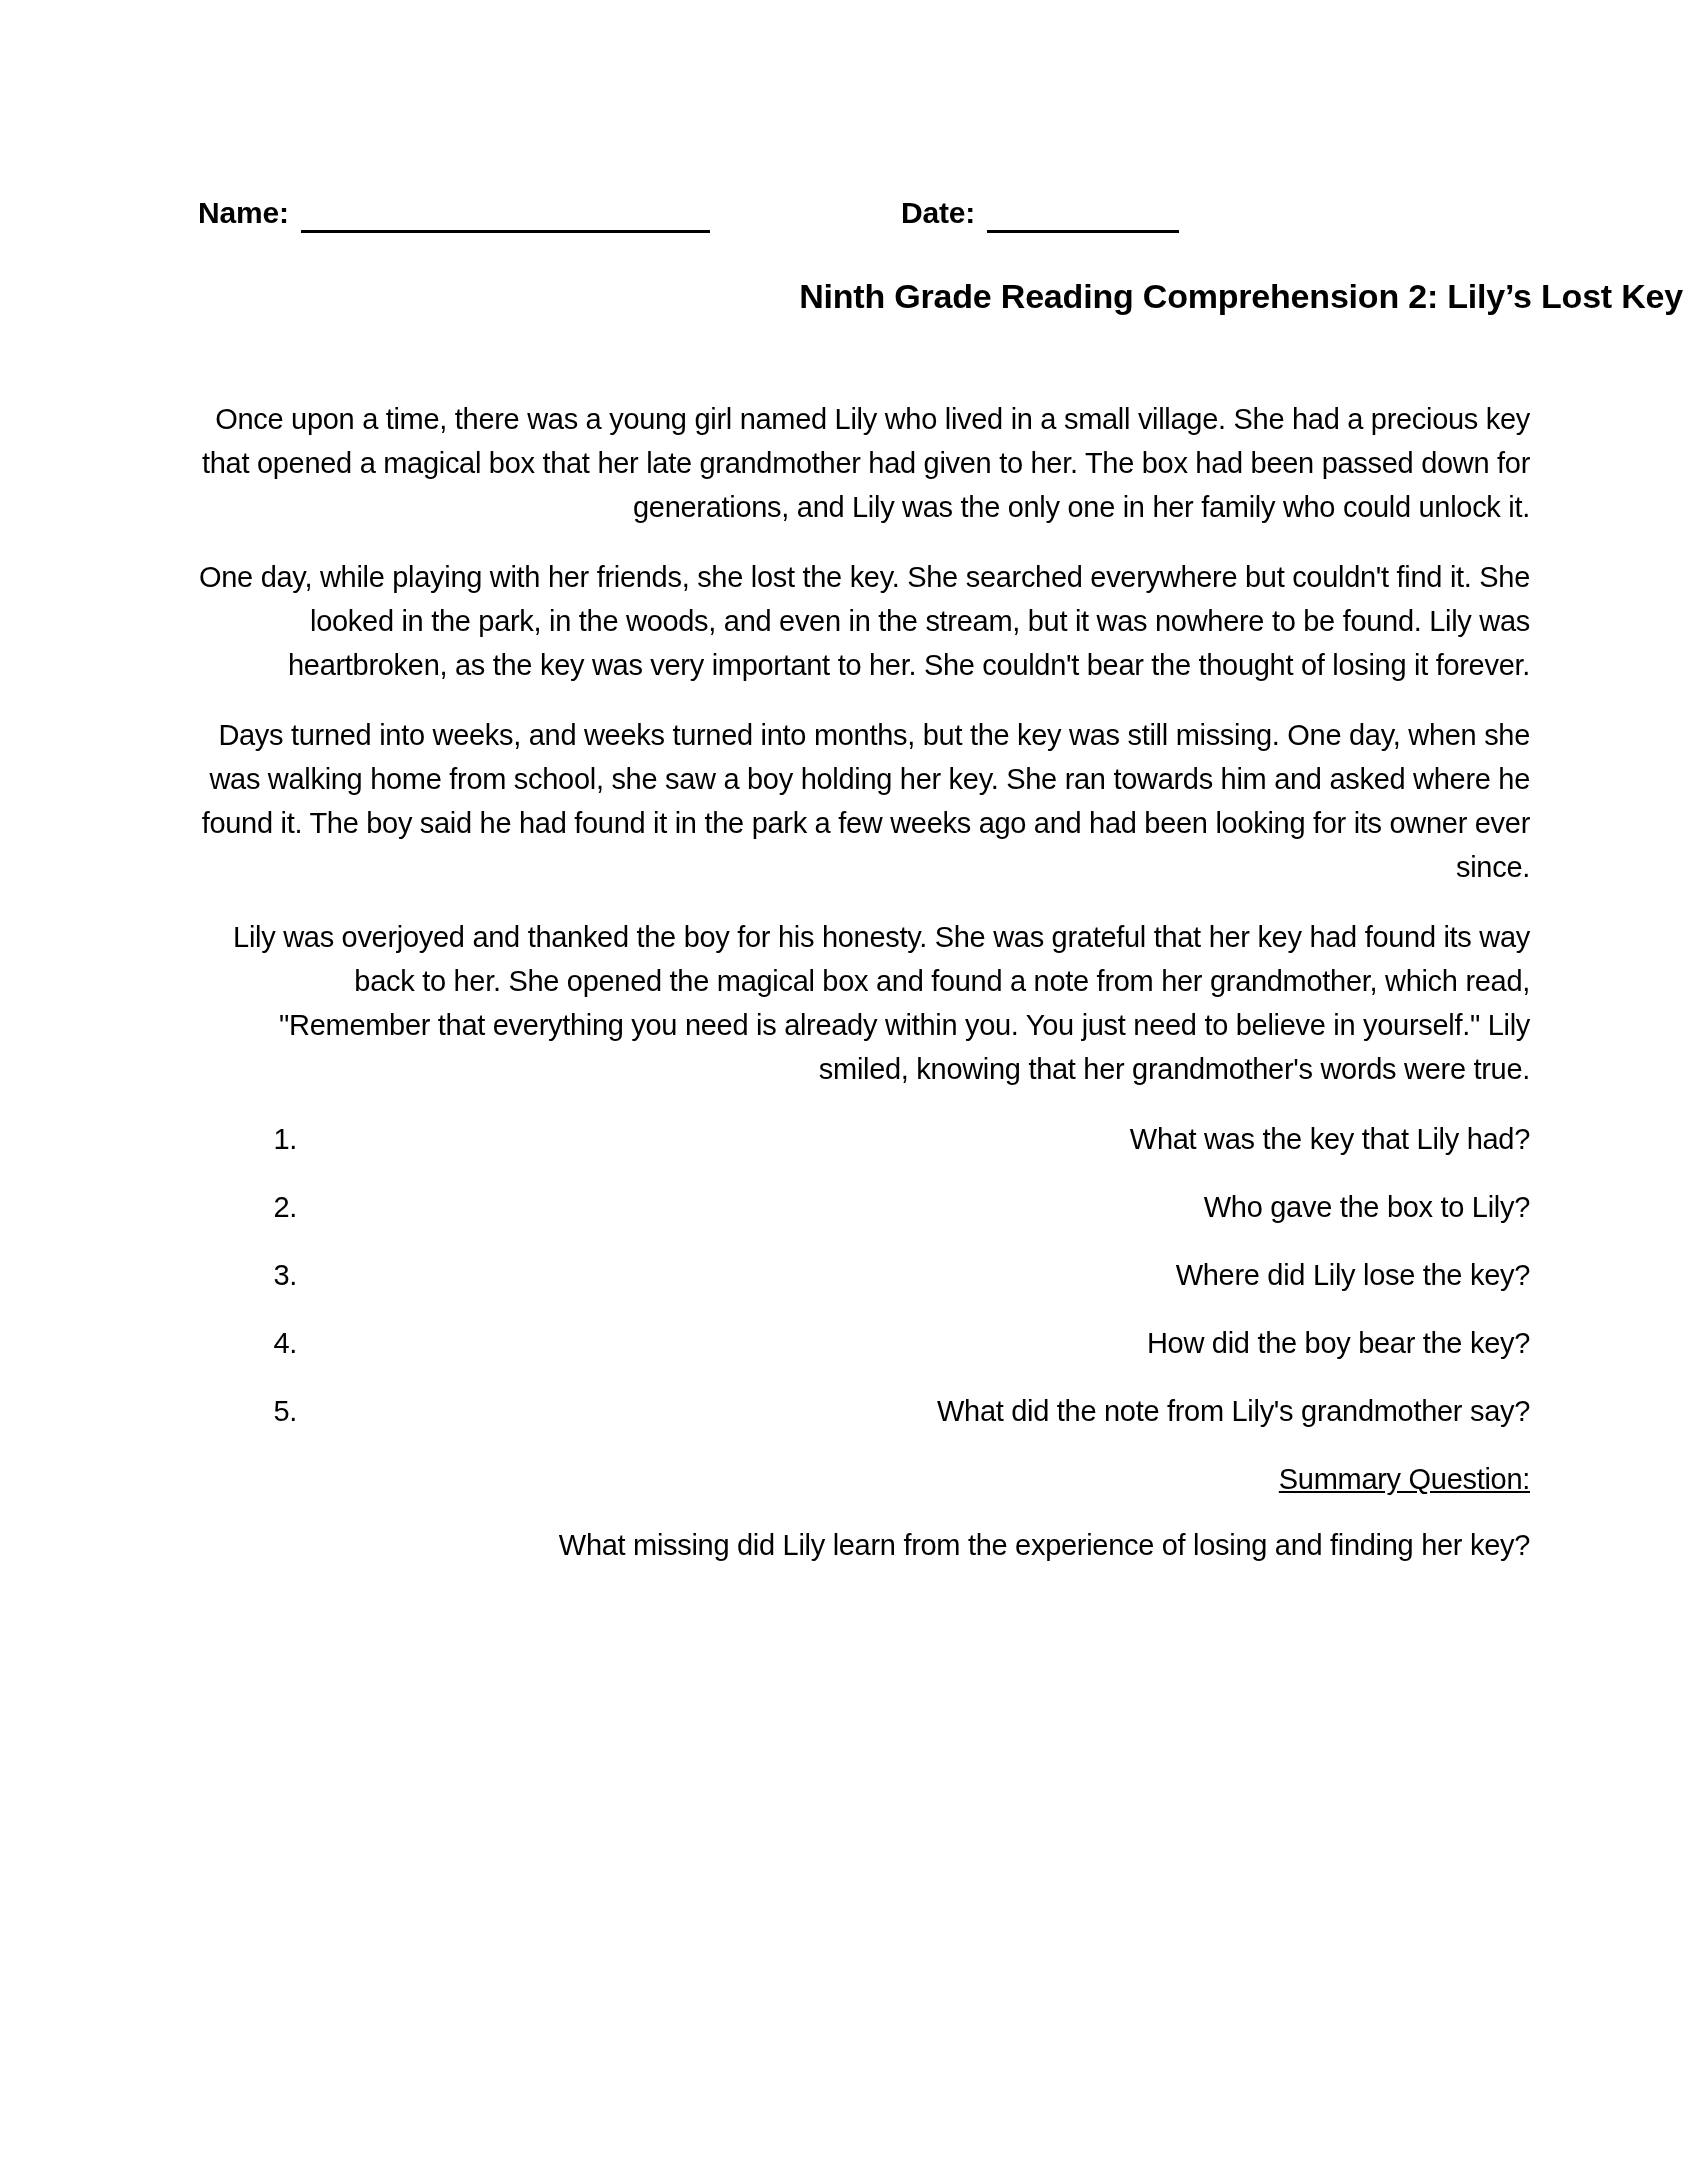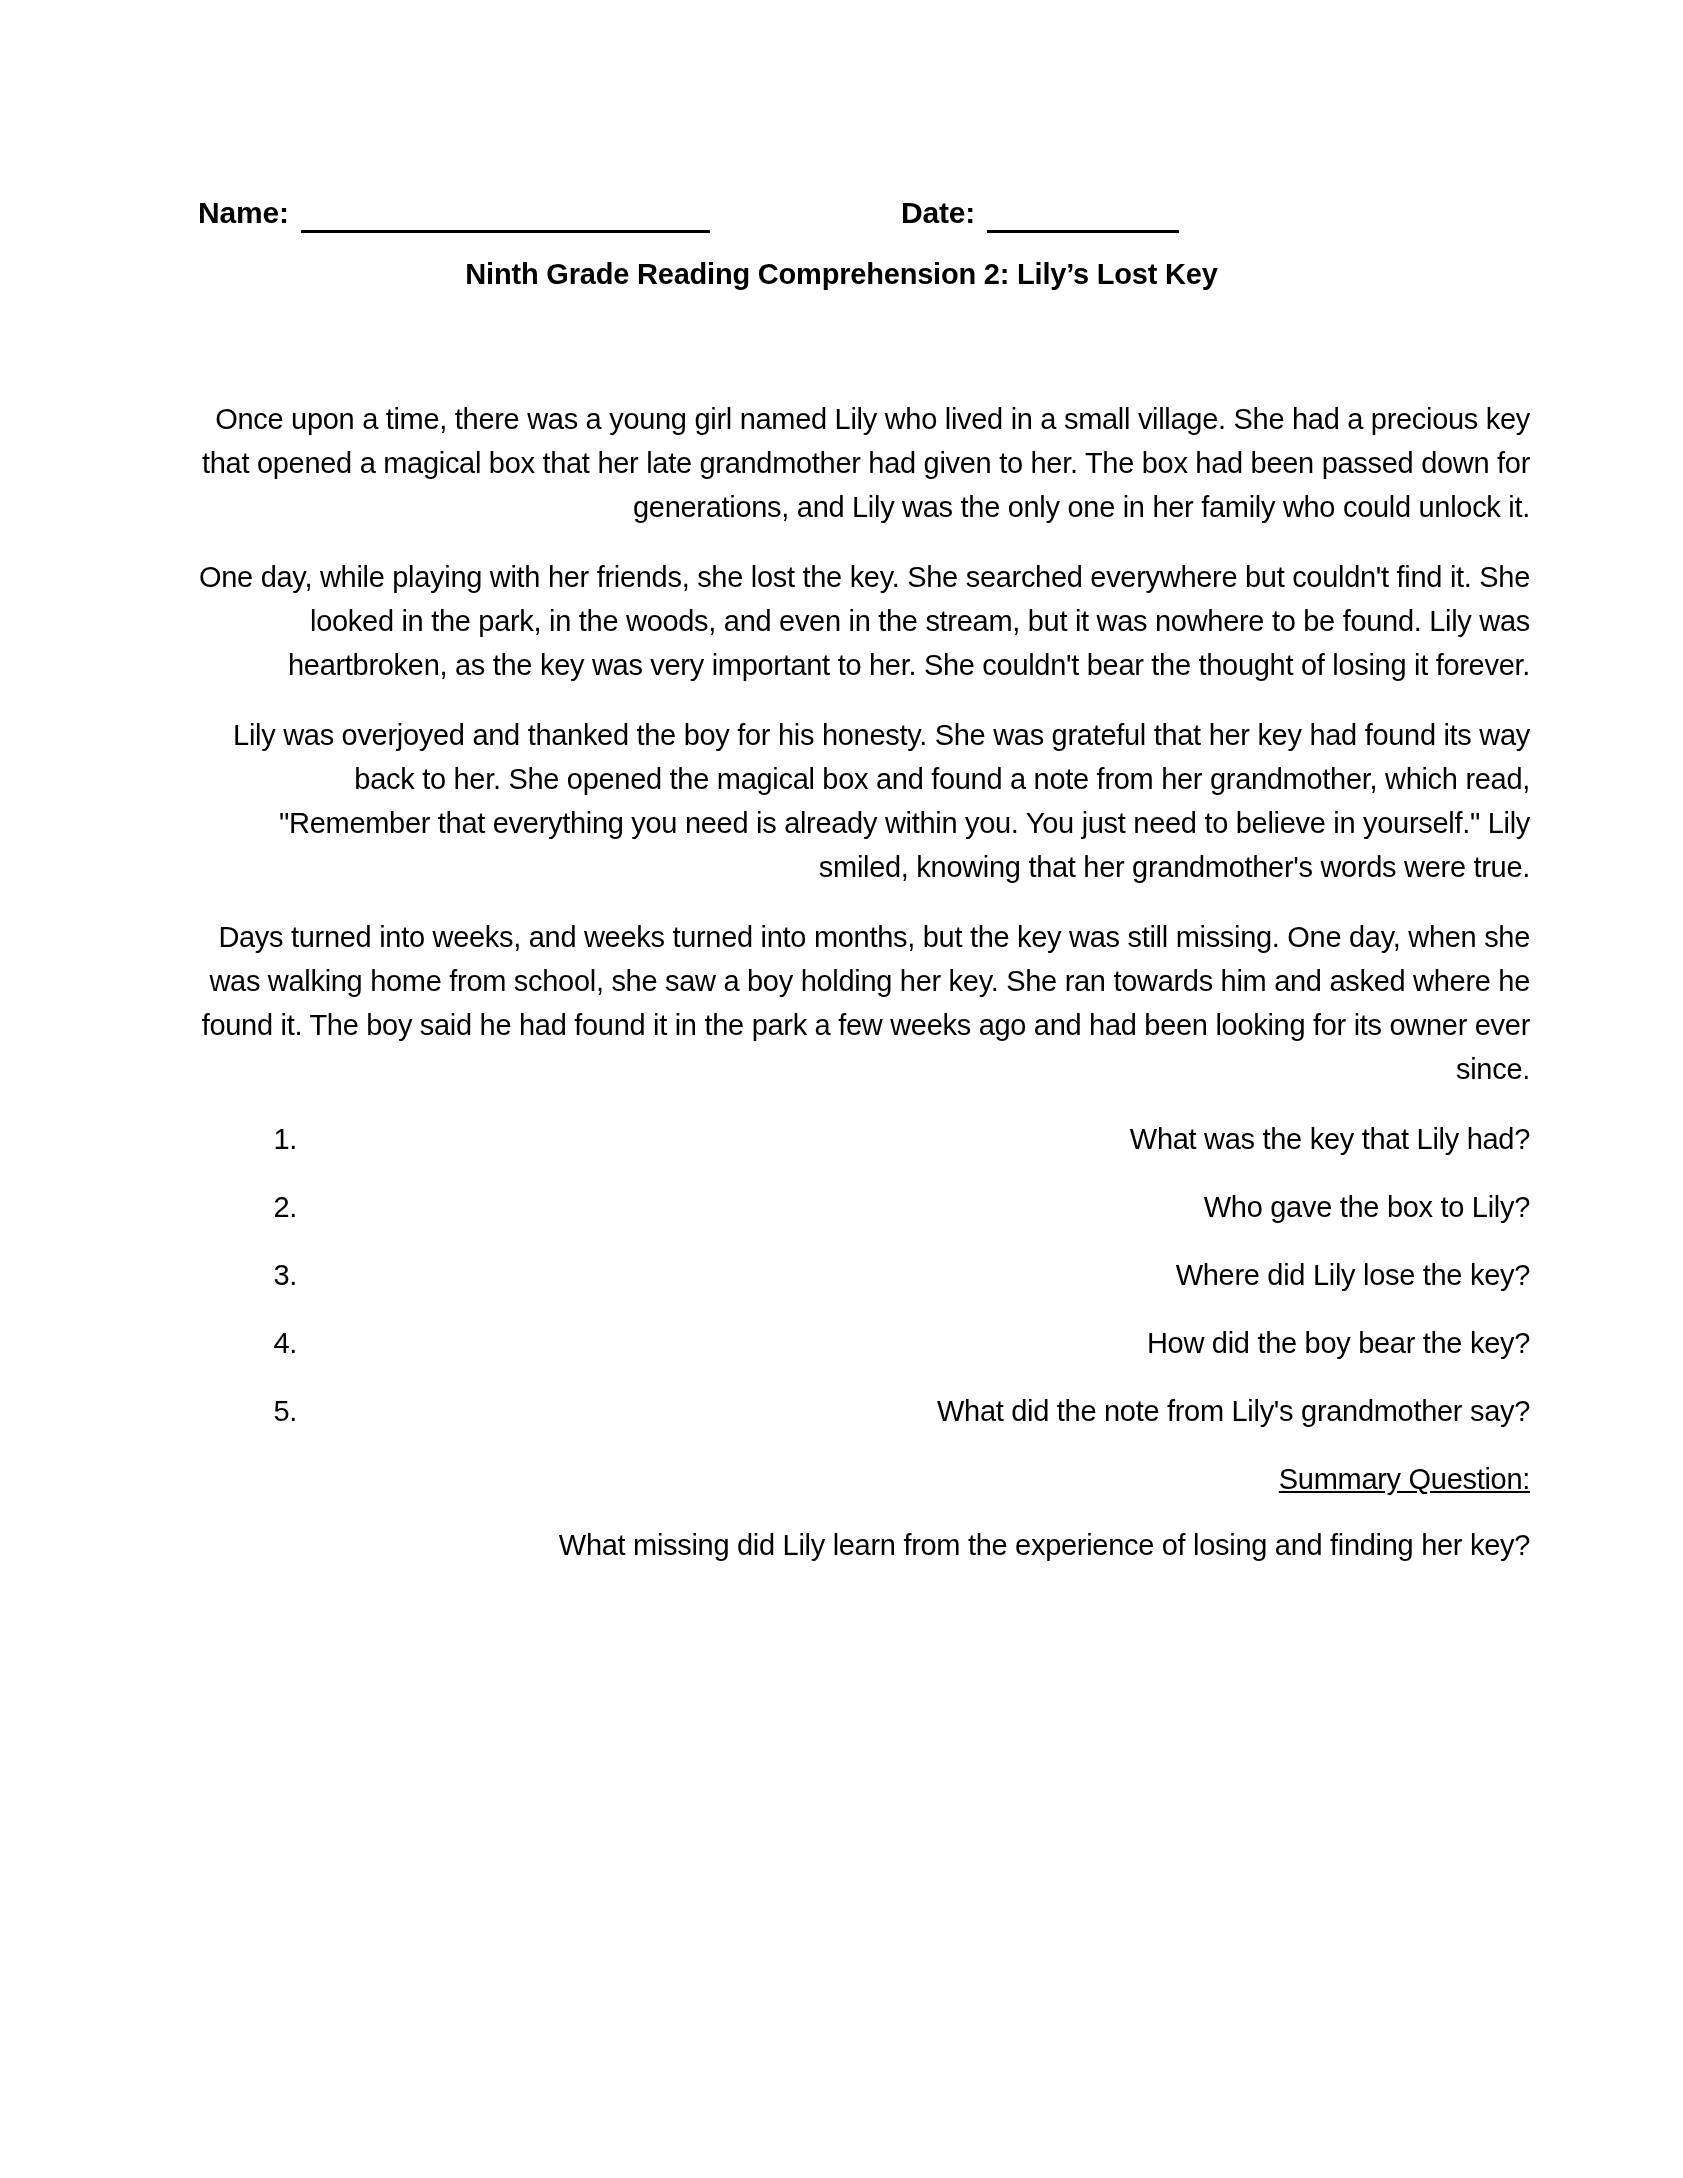--- a/index.html
+++ b/index.html
@@ -36,25 +36,25 @@
     border-bottom: 3px solid #000000;
     vertical-align: -10px;
     margin-left: 12px;
   }
   .blank-name { width: 409px; }
   .blank-date { width: 192px; }
 
   
   .title {
     position: absolute;
-    top: 258px;
+    top: 277px;
     left: 0;
     width: 100%;
-    text-align: center;
-    font-size: 29px;
+    text-align: right;
+    font-size: 34px;
     font-weight: 700;
     letter-spacing: -0.2px;
   }
 
   
   .content {
     position: absolute;
     top: 397px;
     left: 198px;
     width: 1332px;
@@ -115,22 +115,22 @@
       <span>Date:</span><span class="blank blank-date"></span>
     </span>
   </div>
 
   <div class="title">Ninth Grade Reading Comprehension 2: Lily’s Lost Key</div>
 
   <div class="content">
 
     <p class="story-paragraph">Once upon a time, there was a young girl named Lily who lived in a small village. She had a precious key that opened a magical box that her late grandmother had given to her. The box had been passed down for generations, and Lily was the only one in her family who could unlock it.</p>
     <p class="story-paragraph">One day, while playing with her friends, she lost the key. She searched everywhere but couldn't find it. She looked in the park, in the woods, and even in the stream, but it was nowhere to be found. Lily was heartbroken, as the key was very important to her. She couldn't bear the thought of losing it forever.</p>
+    <p class="story-paragraph">Days turned into weeks, and weeks turned into months, but the key was still missing. One day, when she was walking home from school, she saw a boy holding her key. She ran towards him and asked where he found it. The boy said he had found it in the park a few weeks ago and had been looking for its owner ever since.</p>
     <p class="story-paragraph">Lily was overjoyed and thanked the boy for his honesty. She was grateful that her key had found its way back to her. She opened the magical box and found a note from her grandmother, which read, "Remember that everything you need is already within you. You just need to believe in yourself." Lily smiled, knowing that her grandmother's words were true.</p>
-    <p class="story-paragraph">Days turned into weeks, and weeks turned into months, but the key was still missing. One day, when she was walking home from school, she saw a boy holding her key. She ran towards him and asked where he found it. The boy said he had found it in the park a few weeks ago and had been looking for its owner ever since.</p>
 
 
     <div class="question-list">
       <div class="question-row">
         <span class="question-number">1.</span>
         <span class="question-text">What was the key that Lily had?</span>
       </div>
       <div class="question-row">
         <span class="question-number">2.</span>
         <span class="question-text">Who gave the box to Lily?</span>

